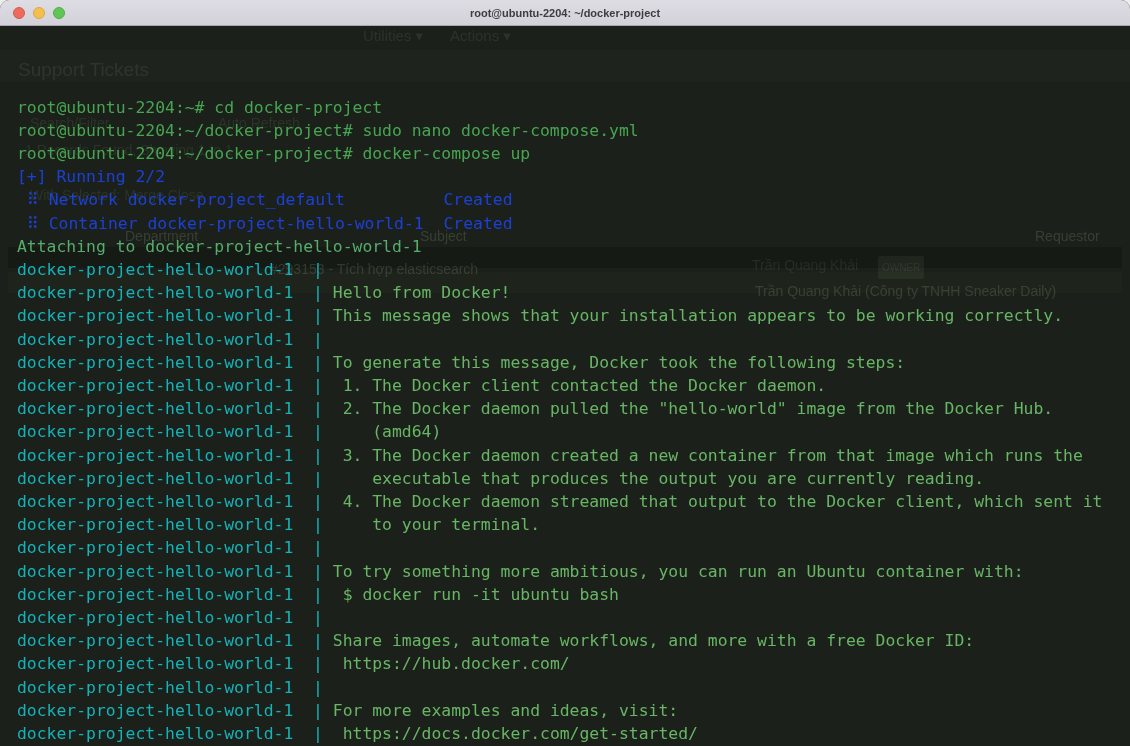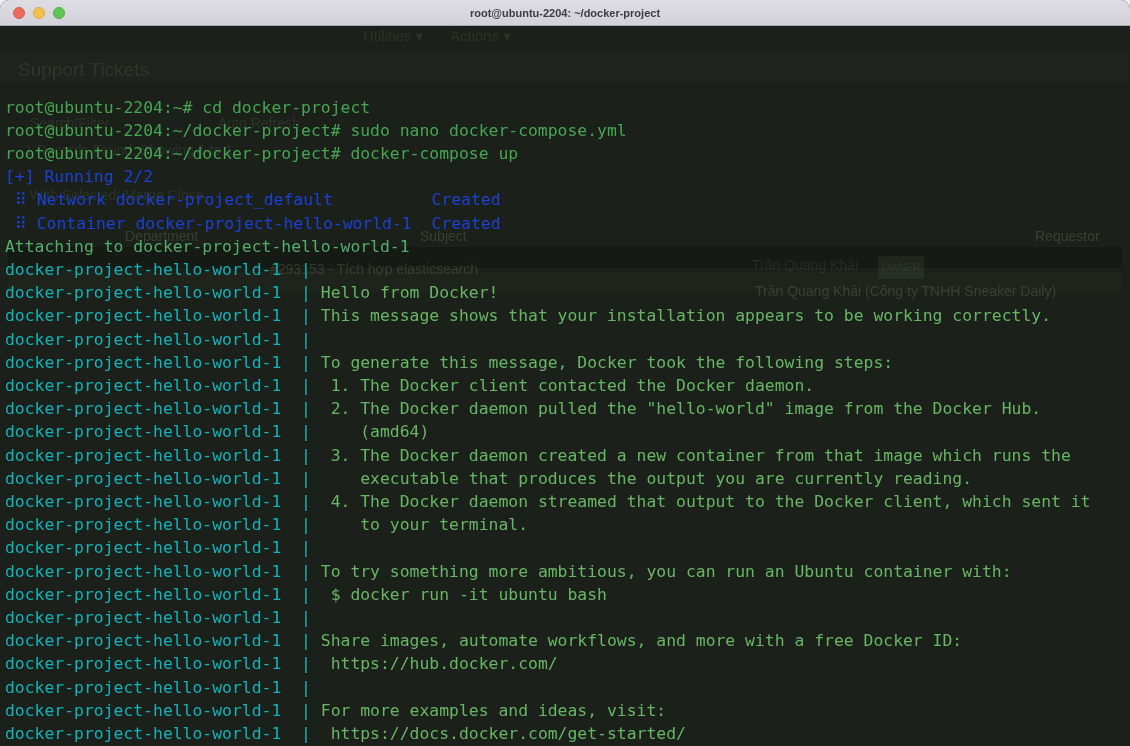--- a/index.html
+++ b/index.html
@@ -18,21 +18,21 @@
   .traffic{position:absolute;left:13px;top:0;height:26px;display:flex;align-items:center;gap:8px;}
   .light{width:12px;height:12px;border-radius:50%;display:inline-block;cursor:default;}
   .light.red{background:#ed6a5e;border:0.5px solid #d55a50;}
   .light.yellow{background:#f4bf4f;border:0.5px solid #dca93c;}
   .light.green{background:#61c555;border:0.5px solid #4eaf43;}
   .title{width:100%;text-align:center;font-family:"Liberation Sans","DejaVu Sans",sans-serif;
     font-size:11px;font-weight:bold;color:var(--titlebar-text);}
   .terminal{position:relative;flex:1;background:var(--bg);padding:0 0 0 5px;
     font-size:16.4px;line-height:23.2px;white-space:pre;cursor:text;overflow:hidden;}
   .screen{position:relative;z-index:2;}
-  .line{white-space:pre;}
+  .line{white-space:pre;margin-left:12px;}
   .ghosts{position:absolute;inset:0;z-index:1;pointer-events:none;
     font-family:"Liberation Sans","DejaVu Sans",sans-serif;}
   .ghost-item{position:absolute;white-space:nowrap;}
   .ghost-band{position:absolute;}
   .ghost-badge{border-radius:2px;padding:0 4px;background:rgba(160,175,150,0.08);}
 </style>
 </head>
 <body>
 
 <div class="window">

